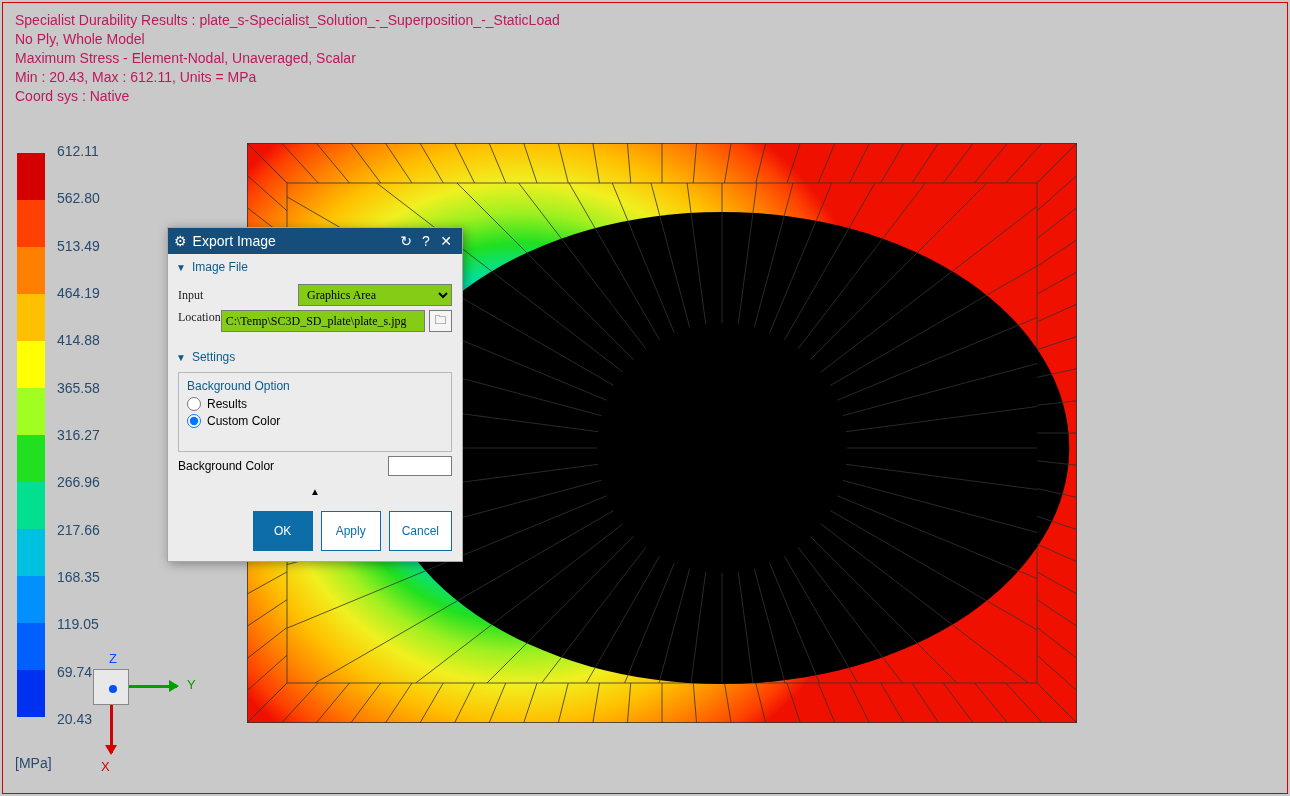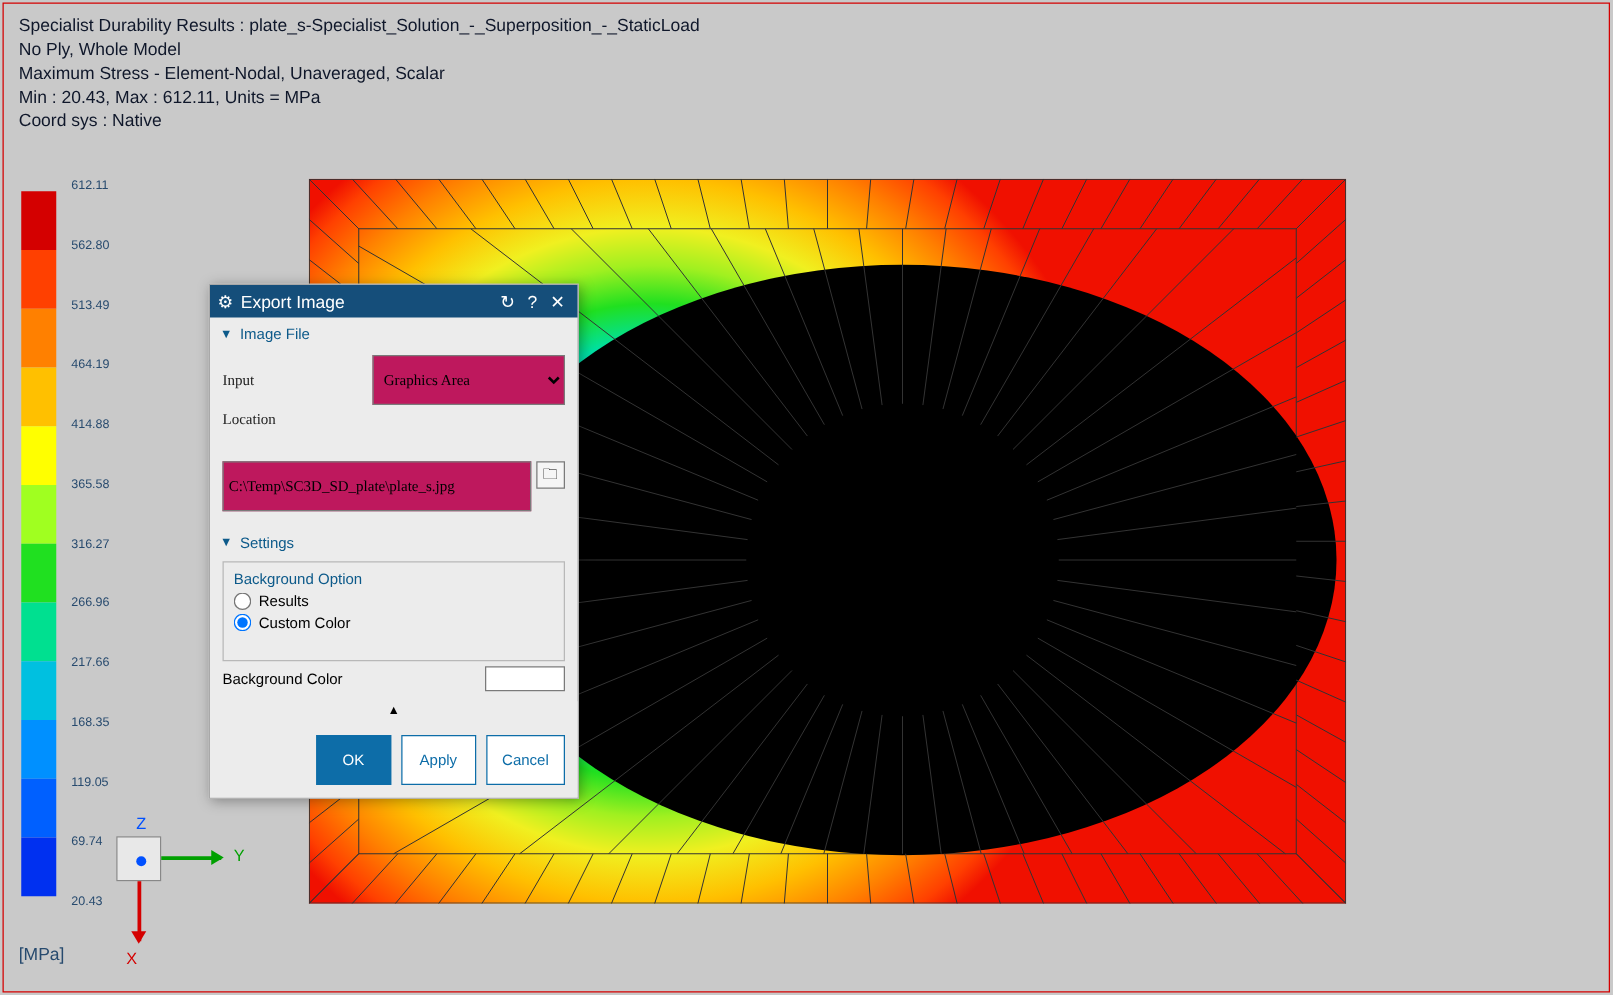--- a/index.html
+++ b/index.html
@@ -14,21 +14,21 @@
   }
   .viewport {
     position: absolute;
     left: 2px; top: 2px; right: 2px; bottom: 2px;
     border: 1px solid #d40000;
     background: #c9c9c9;
   }
   .header-text {
     position: absolute;
     left: 12px; top: 8px;
-    color: #0f172a;
+    color: #be185d;
     font-size: 14px;
     line-height: 1.35;
   }
   .legend {
     position: absolute;
     left: 14px; top: 150px;
     width: 92px;
   }
   .legend-bar {
     position: absolute;
@@ -39,21 +39,21 @@
   }
   .legend-seg { flex: 1; }
   .legend-labels {
     position: absolute;
     left: 40px; top: -10px;
     height: 584px;
     display: flex;
     flex-direction: column;
     justify-content: space-between;
     color: #274a6e;
-    font-size: 10px;
+    font-size: 14px;
   }
   .unit-label {
     position: absolute;
     left: 12px; bottom: 22px;
     color: #274a6e;
     font-size: 14px;
   }
   .triad {
     position: absolute;
     left: 90px; top: 666px;
@@ -201,23 +201,23 @@
   }
   .form-row label.left {
     width: 120px;
     color: #222;
   }
   .form-row .control {
     flex: 1;
   }
   select, input[type="text"] {
     width: 100%;
-    height: 40px;
+    height: 22px;
     border: 1px solid #7a7a7a;
-    background: #be185d;
+    background: #84cc16;
     padding: 0 4px;
     font-family: inherit;
     font-size: 12px;
   }
   .location-wrap {
     display: flex;
     gap: 4px;
   }
   .browse-btn {
     width: 26px; height: 22px;
@@ -515,23 +515,23 @@
       </div>
       <div class="form">
         <div class="form-row">
           <label class="left">Input</label>
           <div class="control">
             <select>
               <option>Graphics Area</option>
             </select>
           </div>
         </div>
-        <div class="form-row" style="flex-direction:column;align-items:flex-start;">
+        <div class="form-row" style="flex-direction:row;align-items:flex-start;">
           <label class="left" style="width:auto;margin-bottom:2px;">Location</label>
-          <div class="location-wrap" style="width:100%;margin-top:24px;">
+          <div class="location-wrap" style="width:100%;">
             <input type="text" value="C:\Temp\SC3D_SD_plate\plate_s.jpg" style="">
             <div class="browse-btn">
               <span>🗀</span>
             </div>
           </div>
         </div>
       </div>
 
       <div class="section-head">
         <span class="tri">▼</span>

